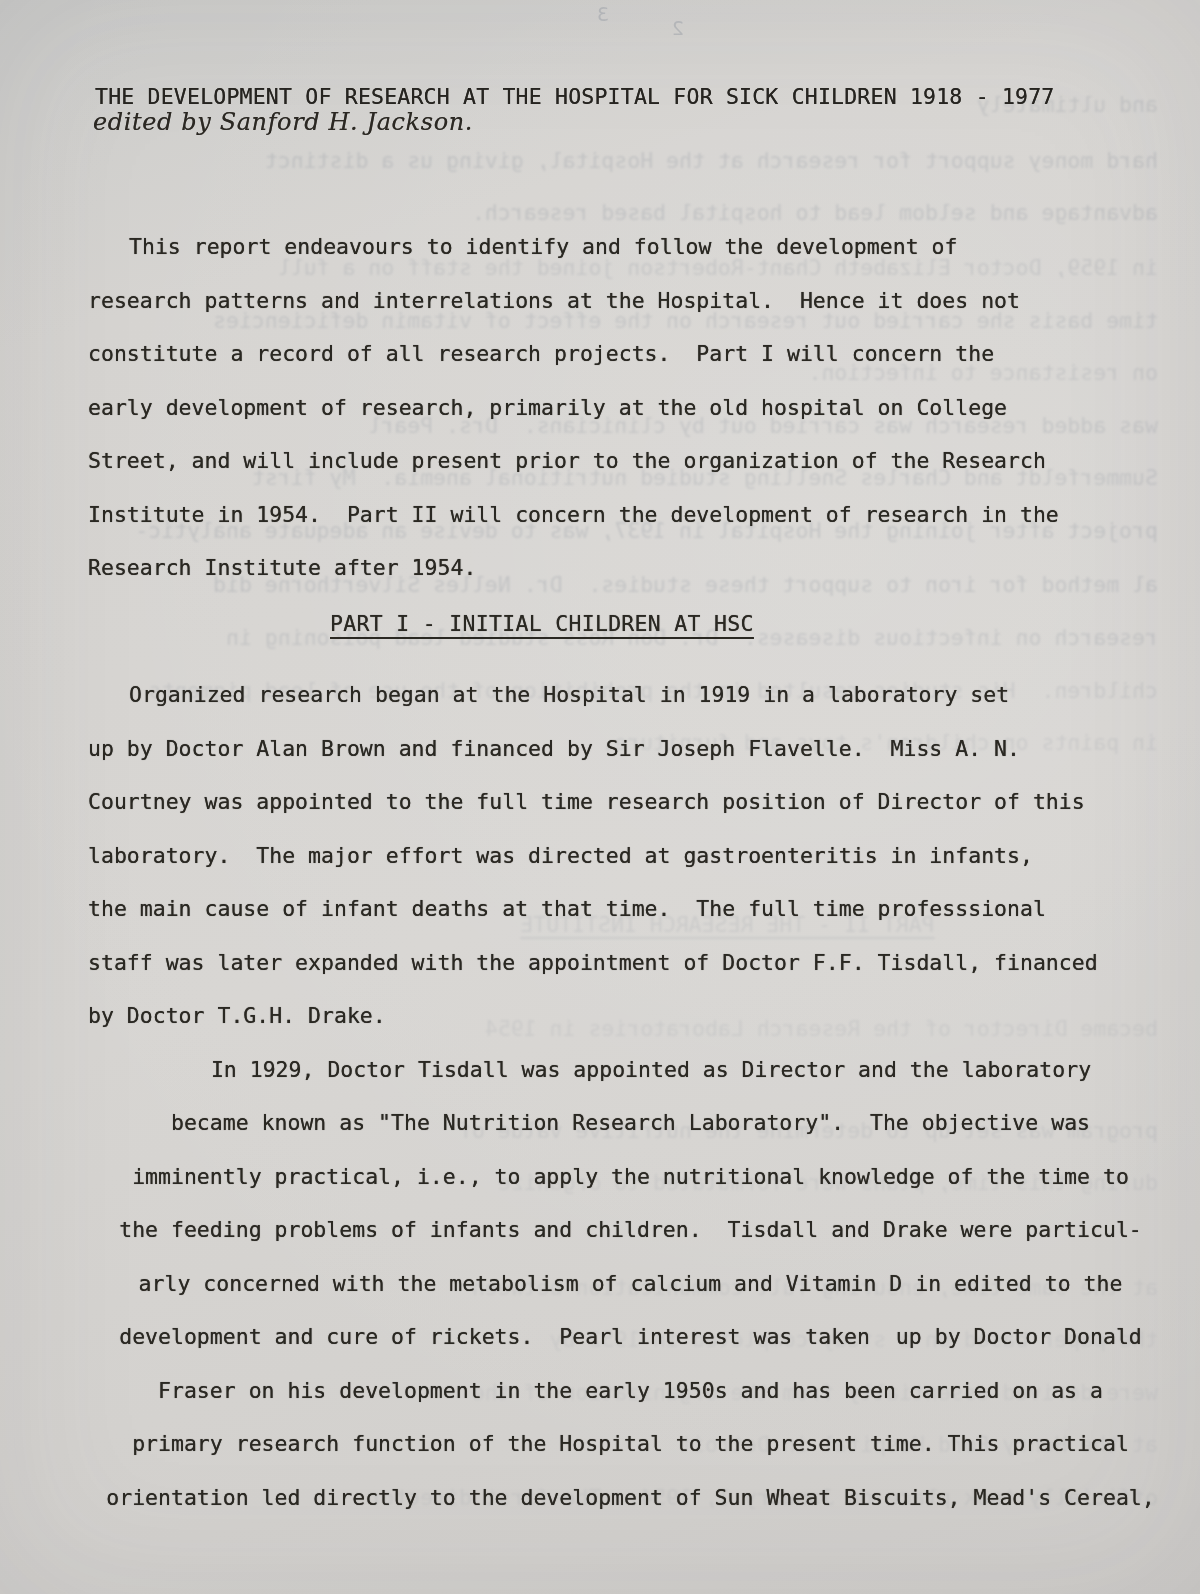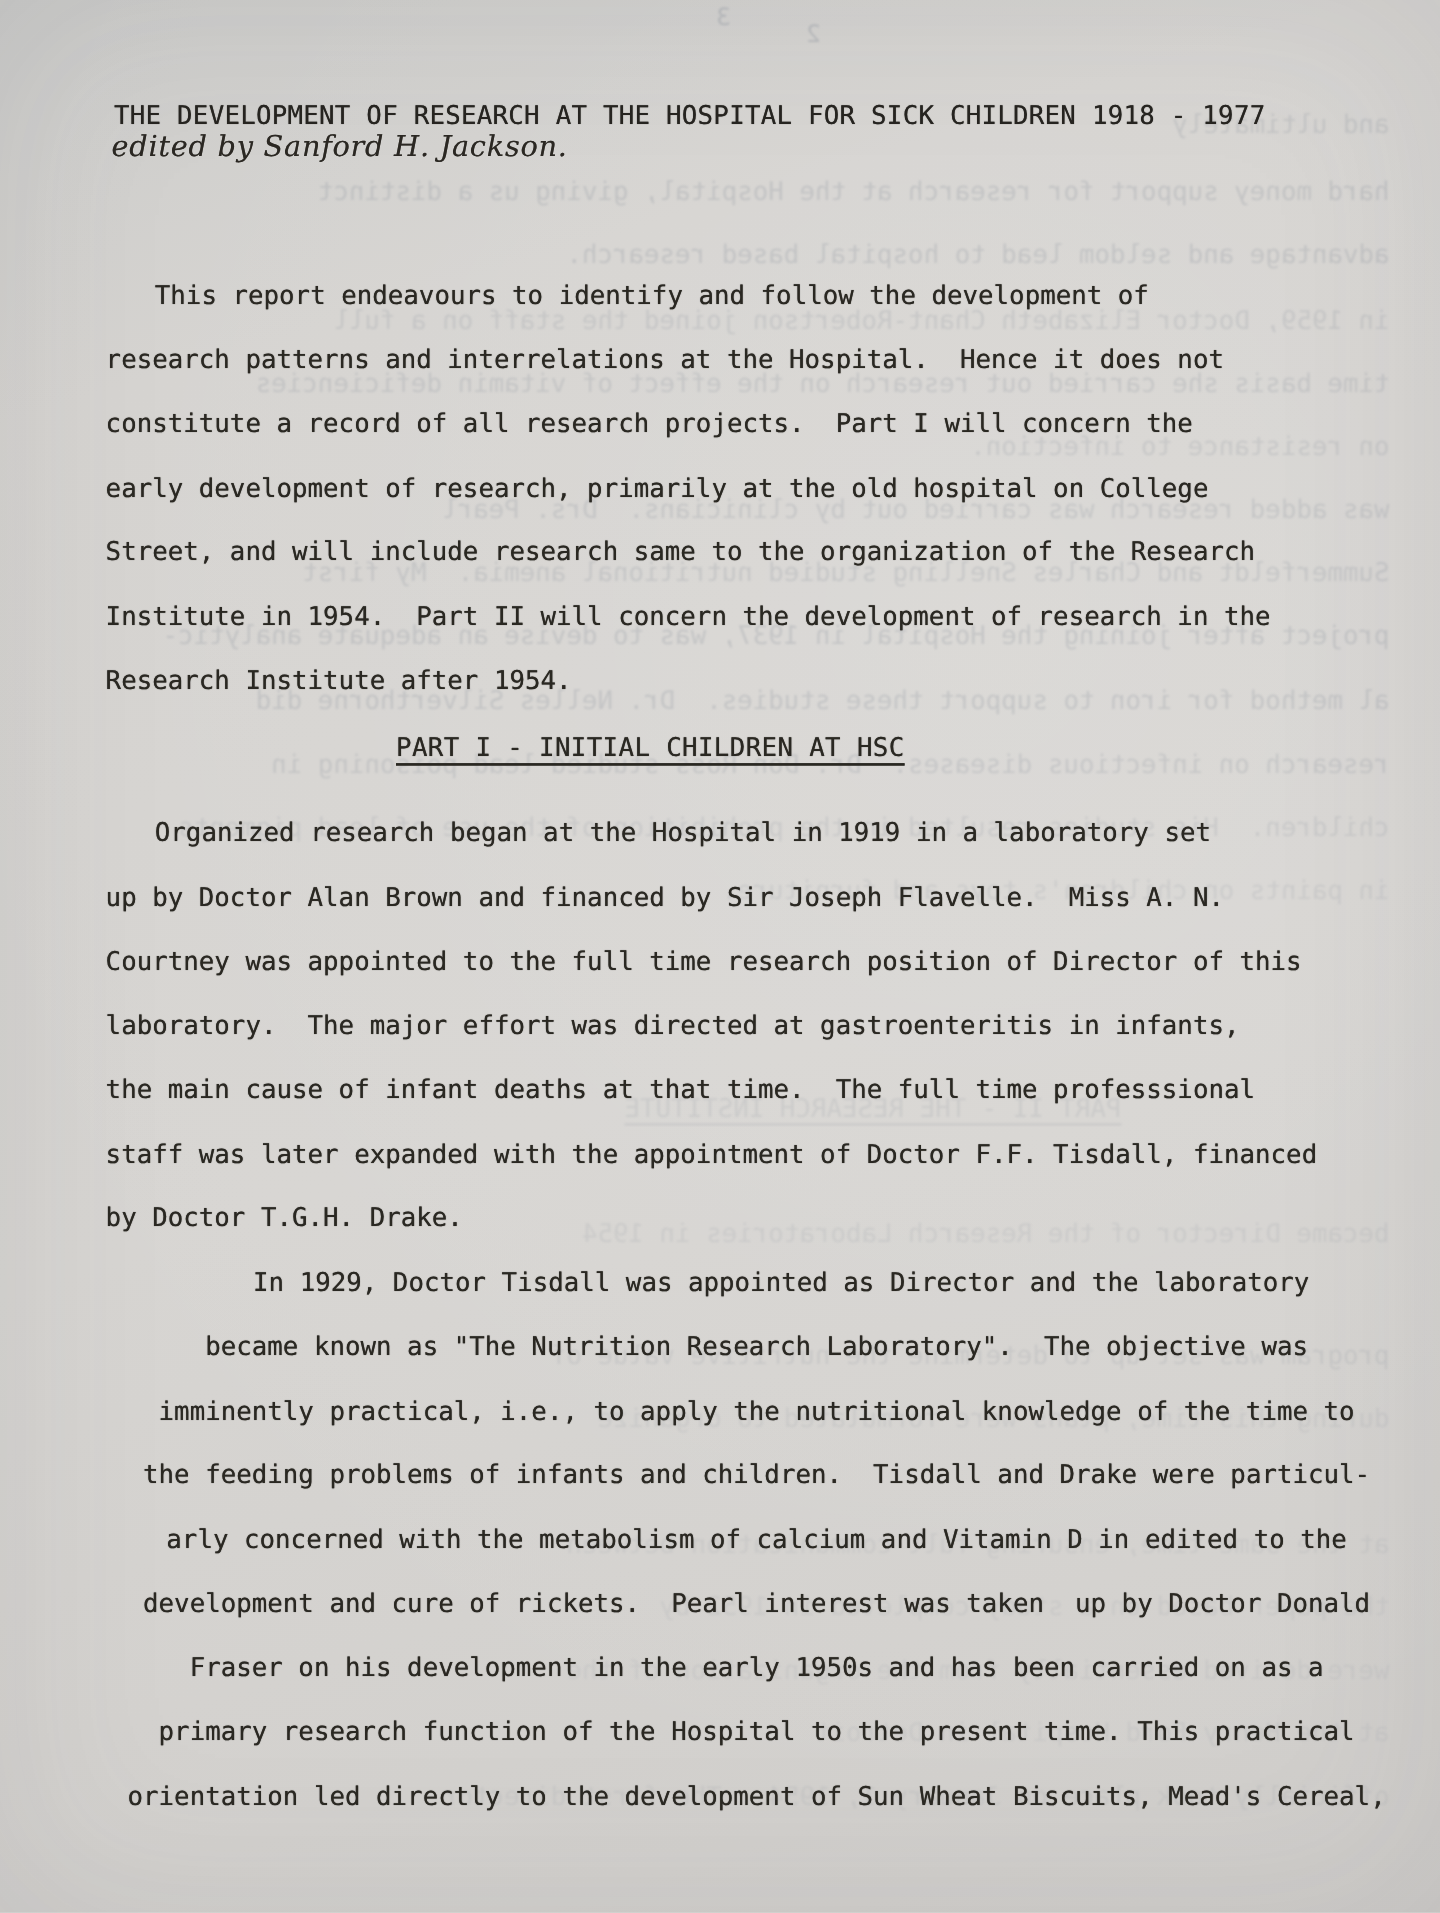--- a/index.html
+++ b/index.html
@@ -110,21 +110,21 @@
   <div class="title">THE DEVELOPMENT OF RESEARCH AT THE HOSPITAL FOR SICK CHILDREN 1918 - 1977</div>
   <div class="byline">edited by Sanford H. Jackson.</div>
 
   <div class="body-text">
 
     <div class="para para-1">
       <div class="line indent">This report endeavours to identify and follow the development of</div>
       <div class="line">research patterns and interrelations at the Hospital.  Hence it does not</div>
       <div class="line">constitute a record of all research projects.  Part I will concern the</div>
       <div class="line">early development of research, primarily at the old hospital on College</div>
-      <div class="line">Street, and will include research same to the organization of the Research</div>
+      <div class="line">Street, and will include present prior to the organization of the Research</div>
       <div class="line">Institute in 1954.  Part II will concern the development of research in the</div>
       <div class="line">Research Institute after 1954.</div>
     </div>
 
     <div class="heading">
       <span class="heading-text">PART I - INITIAL CHILDREN AT HSC</span>
     </div>
 
     <div class="para para-2">
       <div class="line indent">Organized research began at the Hospital in 1919 in a laboratory set</div>

